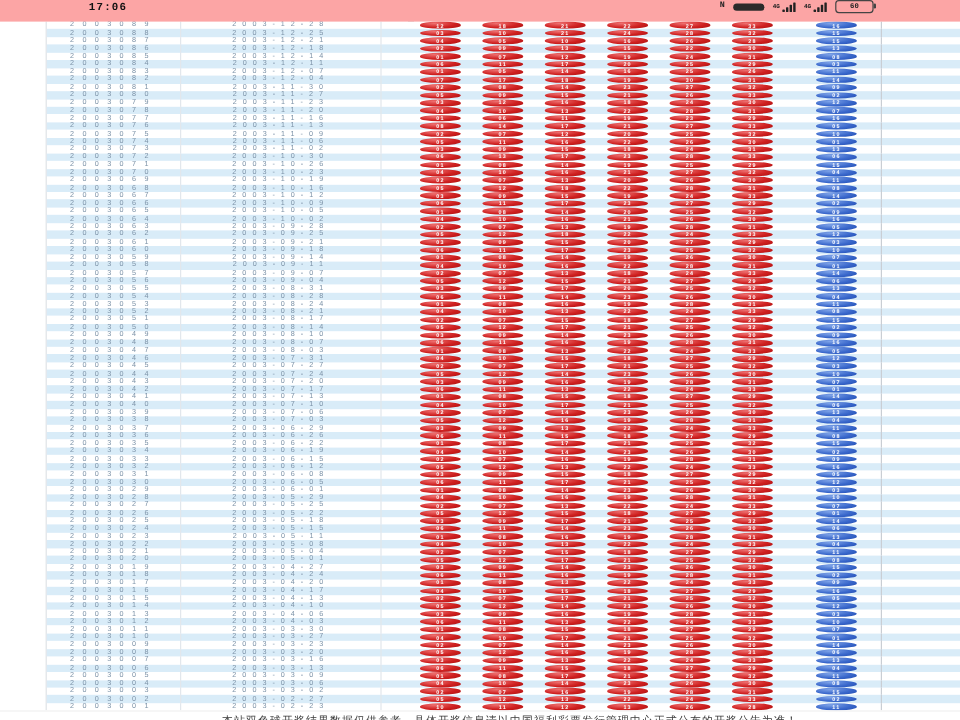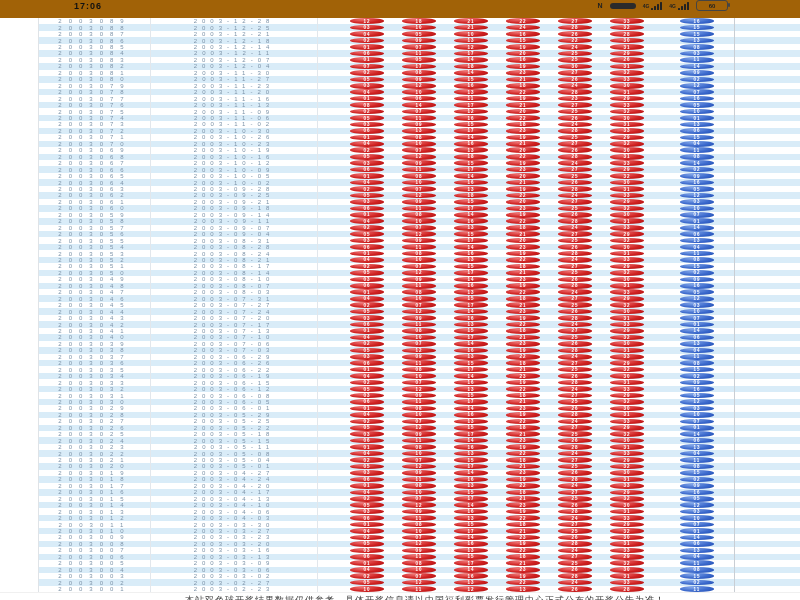--- a/index.html
+++ b/index.html
@@ -3,21 +3,21 @@
 <meta charset="utf-8">
 <style>
   html,body{margin:0;padding:0;}
   body{
     width:800px;height:600px;overflow:hidden;position:relative;
     background:#ffffff;
     font-family:"Liberation Sans","DejaVu Sans",sans-serif;
     -webkit-font-smoothing:antialiased;
   }
   
-  .statusbar{position:absolute;left:0;top:0;width:800px;height:18px;background:#a16207;z-index:5;}
+  .statusbar{position:absolute;left:0;top:0;width:800px;height:18px;background:#fca5a5;z-index:5;font-family:Liberation Mono, monospace;}
   .time{position:absolute;left:74px;top:1px;font-size:9px;font-weight:bold;color:#111;letter-spacing:1px;}
   .sicons{position:absolute;right:72px;top:1px;height:9px;display:flex;align-items:center;gap:7px;}
   .nfc{font-size:7px;font-weight:bold;color:#222;line-height:9px;}
   .pillbadge{width:26px;height:6px;background:#2b2b2b;border-radius:3px;}
   .sig{display:flex;align-items:flex-end;gap:1px;height:8px;}
   .sig .g4{font-size:5px;font-weight:bold;color:#222;margin-right:1px;line-height:8px;}
   .sig i{display:block;width:2px;background:#222;border-radius:0.5px;}
   .sig i.b1{height:2px}.sig i.b2{height:4px}.sig i.b3{height:6px}.sig i.b4{height:8px}
   .battery{position:relative;width:30px;height:9px;border:1px solid #444;border-radius:3px;
     display:flex;align-items:center;justify-content:center;}

